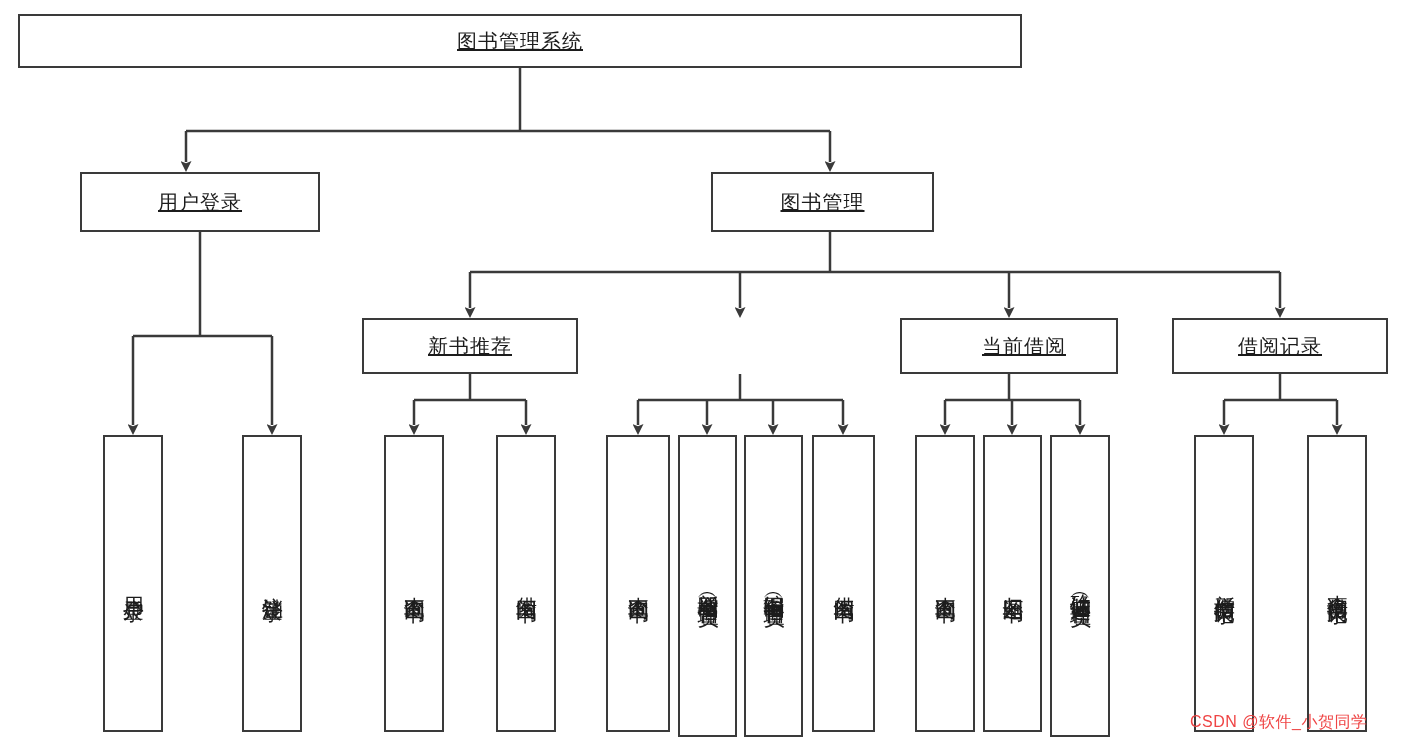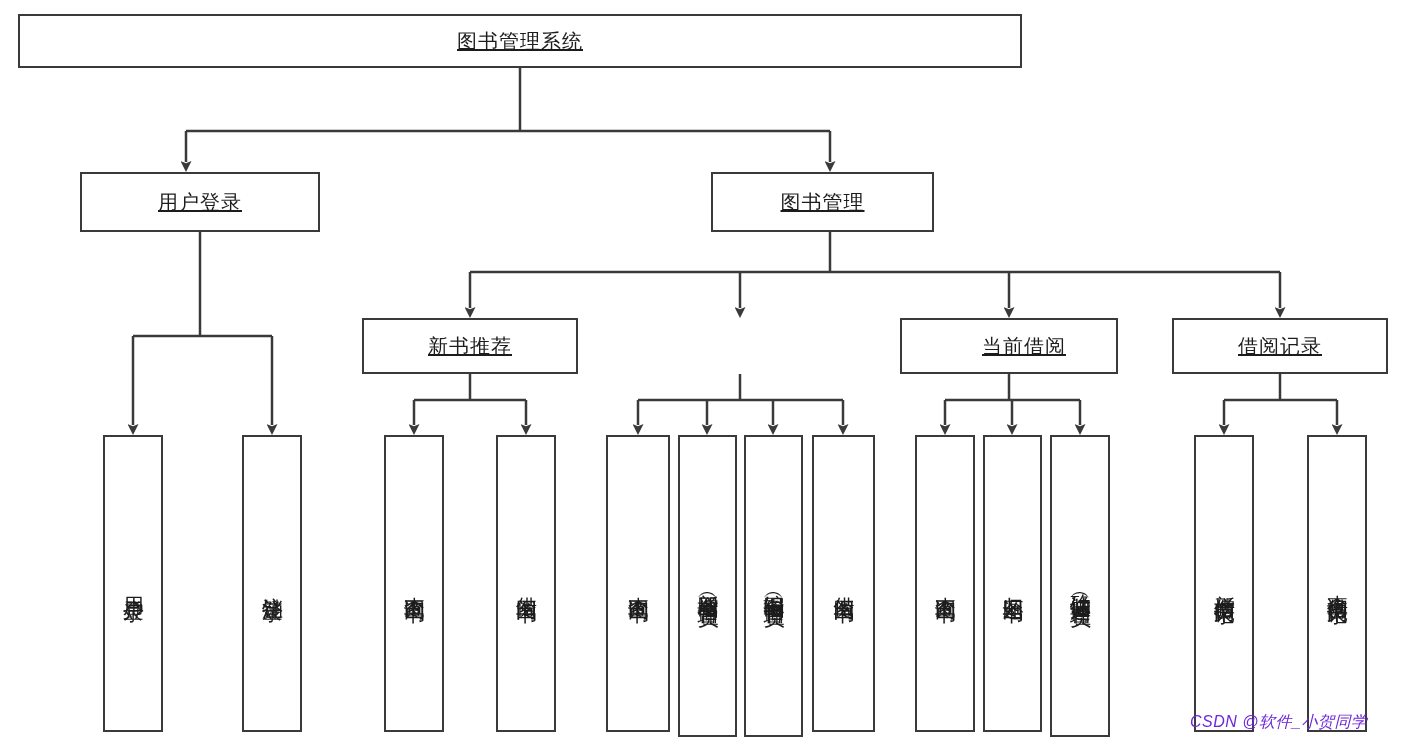--- a/index.html
+++ b/index.html
@@ -16,23 +16,22 @@
     color:#1c1c1c;
   }
   .node.horiz{font-size:20px;letter-spacing:1px;text-decoration:underline;}
   .node.vert{
     writing-mode:vertical-rl;text-orientation:upright;
     font-size:21px;line-height:1.18;letter-spacing:2px;
     padding-top:6px;padding-bottom:6px;
   }
   .watermark{
     position:absolute;left:1190px;top:712px;
-    font-size:16px;color:#6d28d9;white-space:nowrap;
+    font-size:16px;color:#ef4444;white-space:nowrap;
     letter-spacing:0.5px;
-    font-style:italic;
   }
   svg.links{position:absolute;left:0;top:0;width:1405px;height:747px;}
   .link{stroke:#3a3a3a;stroke-width:2.5;fill:none;}
   .arrowhead{fill:#3a3a3a;}
 </style>
 </head>
 <body>
 
 <div id="diagram">
 

